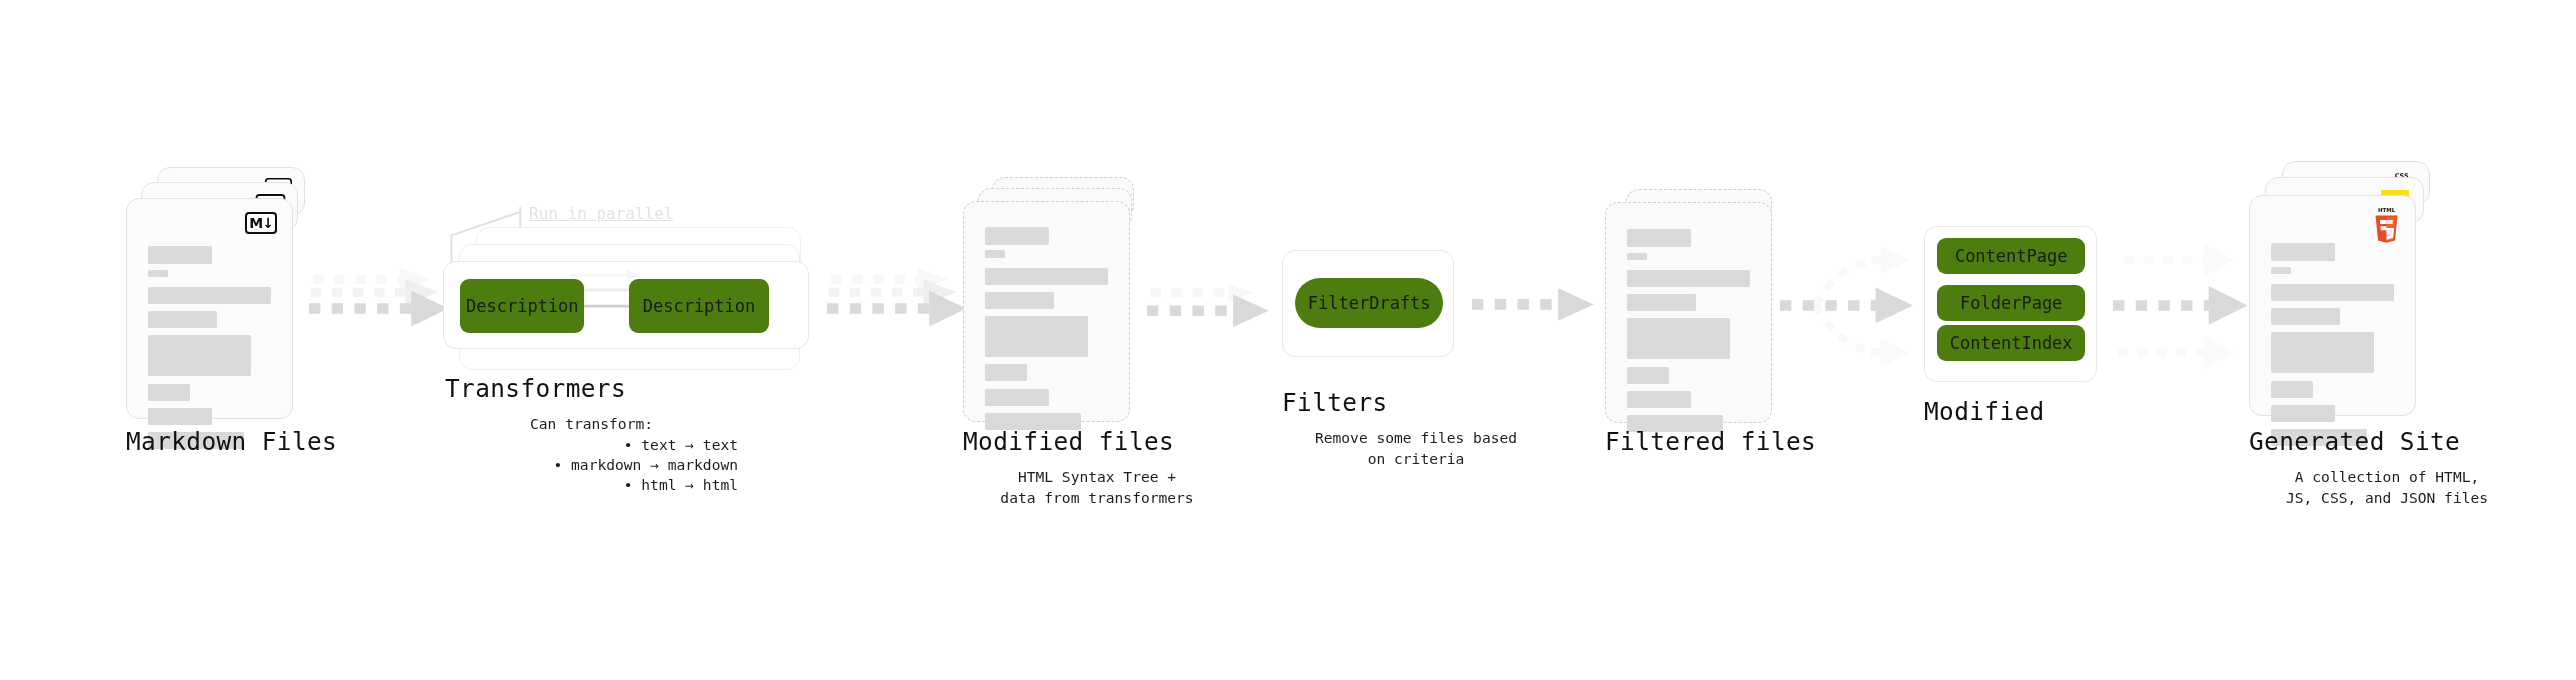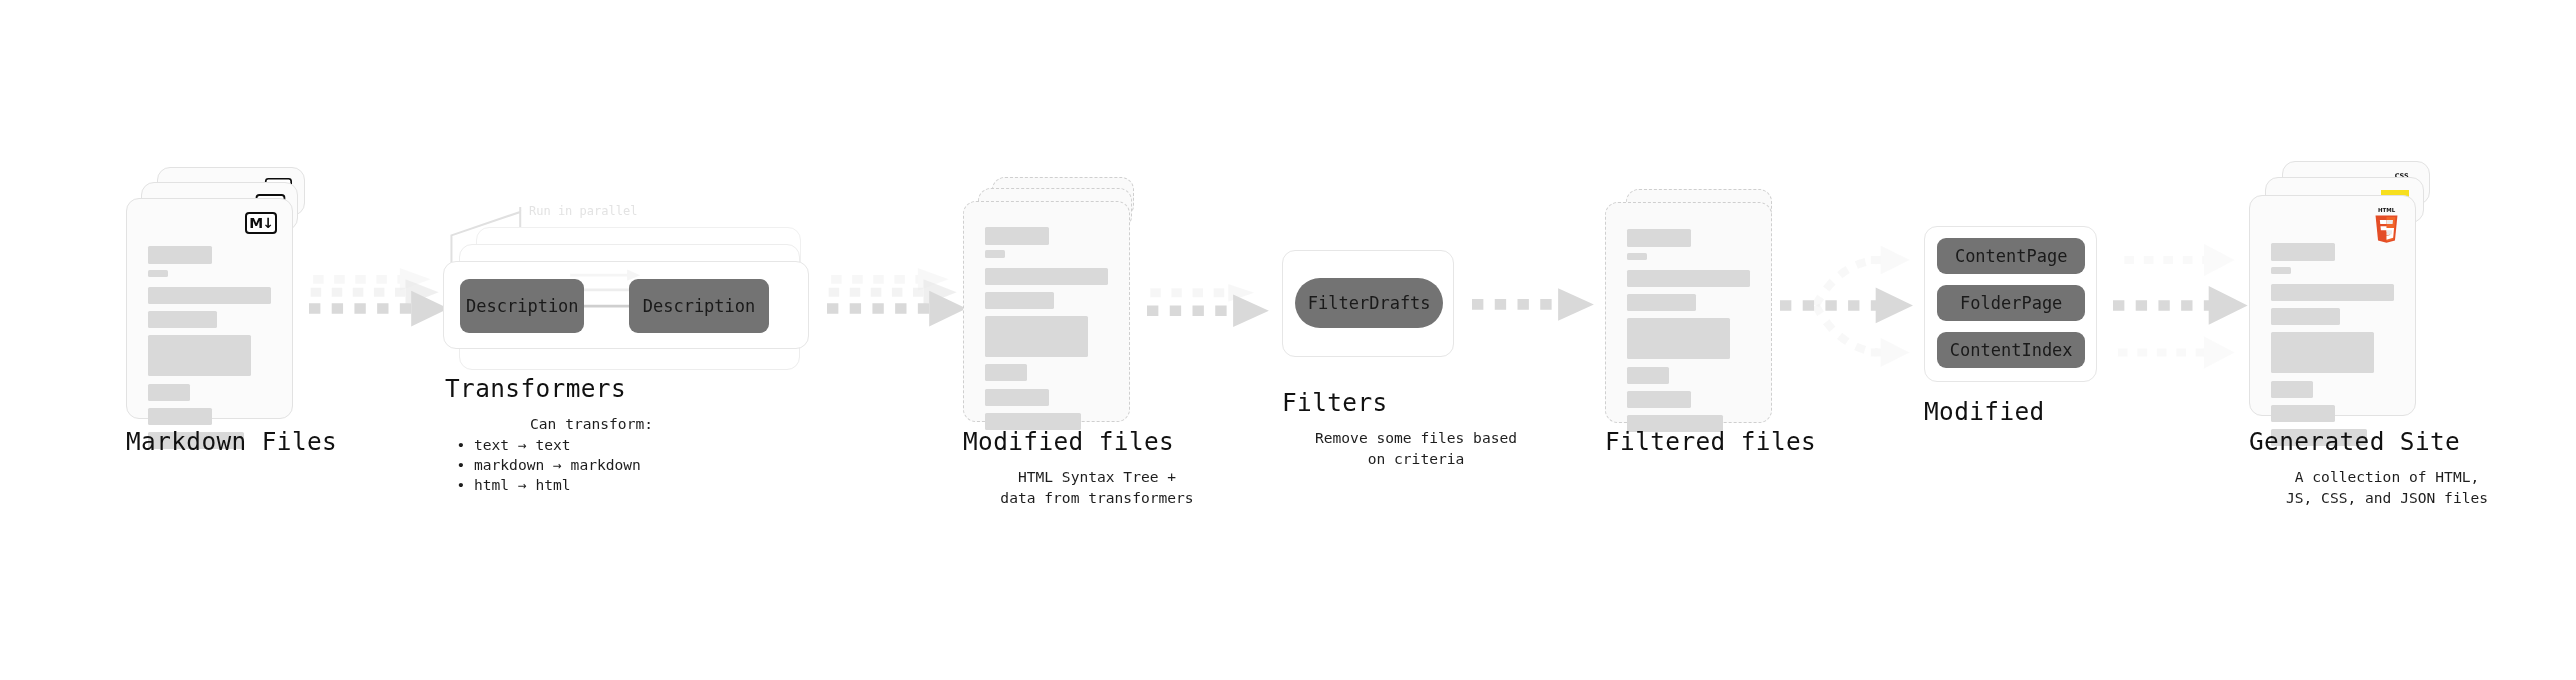--- a/index.html
+++ b/index.html
@@ -52,43 +52,43 @@
   .css-badge .bar { width:100%; height:3.3px; background:#2965f1; margin-top:0.8px; }
 
   
   .pbox {
     position: absolute;
     border: 1.6px solid #e6e6e6;
     border-radius: 13px;
     background: #ffffff;
   }
   .pill {
-    background: #737373;
+    background: #4d7c0f;
     border-radius: 9px;
     display: flex; align-items: center; justify-content: center;
     color: #1a1a1a;
     font-size: 17px;
     white-space: nowrap;
   }
   .pill.ghost1 { background: #e4e4e4; }
   .pill.ghost2 { background: #ededed; }
 
   
   .caption { position: absolute; }
   .cap-title {
     font-size: 24.4px; color: #111; letter-spacing: 0.4px; white-space: nowrap;
   }
   .cap-sub {
     font-size: 14.6px; color: #1d1d1d; line-height: 20.3px; margin-top: 11.4px; white-space: pre-line; text-align: center;
   }
-  .cap-list { font-size: 14.6px; color: #1d1d1d; line-height: 20.3px; margin-top: 11.4px; }
+  .cap-list { font-size: 14.6px; color: #1d1d1d; line-height: 20.3px; margin-top: 11.4px; text-align: right; }
   .cap-list .li { padding-left: 11.4px; }
 
   .parallel-label {
-    position: absolute; font-size: 12px; color: #e3e3e3; white-space: nowrap;
+    position: absolute; font-size: 16px; color: #e3e3e3; white-space: nowrap; text-decoration: underline;
   }
   svg { position: absolute; overflow: visible; }
 </style>
 </head>
 <body>
 
 <div class="stage">
 
   <div class="stack" style="left:126px; top:167px; width:187px; height:252px;">
     <div class="card" style="left:31px; top:0px; width:148px; height:49px;">
@@ -268,21 +268,21 @@
     </g>
     <g>
       <line x1="0" y1="88" x2="124" y2="88" stroke="#d9d9d9" stroke-width="13" stroke-dasharray="14 14"></line>
       <polygon points="118,66 164,88 118,110" fill="#d9d9d9"></polygon>
     </g>
   </svg>
 
   <div class="pbox" style="left:1924px; top:226px; width:173px; height:156px;">
     <div class="pill" style="position:absolute; left:12.2px; top:10.6px; width:148px; height:36px;">ContentPage</div>
     <div class="pill" style="position:absolute; left:12.2px; top:58px; width:148px; height:36px;">FolderPage</div>
-    <div class="pill" style="position:absolute; left:12.2px; top:105px; width:148px; height:36px;">ContentIndex</div>
+    <div class="pill" style="position:absolute; left:12.2px; top:98px; width:148px; height:36px;">ContentIndex</div>
   </div>
   <div class="caption" style="left:1924px; top:397px; width:268px;">
     <div class="cap-title">Modified</div>
   </div>
 
   <svg style="left:2113px; top:234px;" width="146" height="142" viewBox="0 0 180 175">
     <g opacity="0.3">
       <line x1="14" y1="32" x2="118" y2="32" stroke="#ececec" stroke-width="10" stroke-dasharray="12 12"></line>
       <polygon points="112,12 150,32 112,52" fill="#f0f0f0"></polygon>
     </g>

